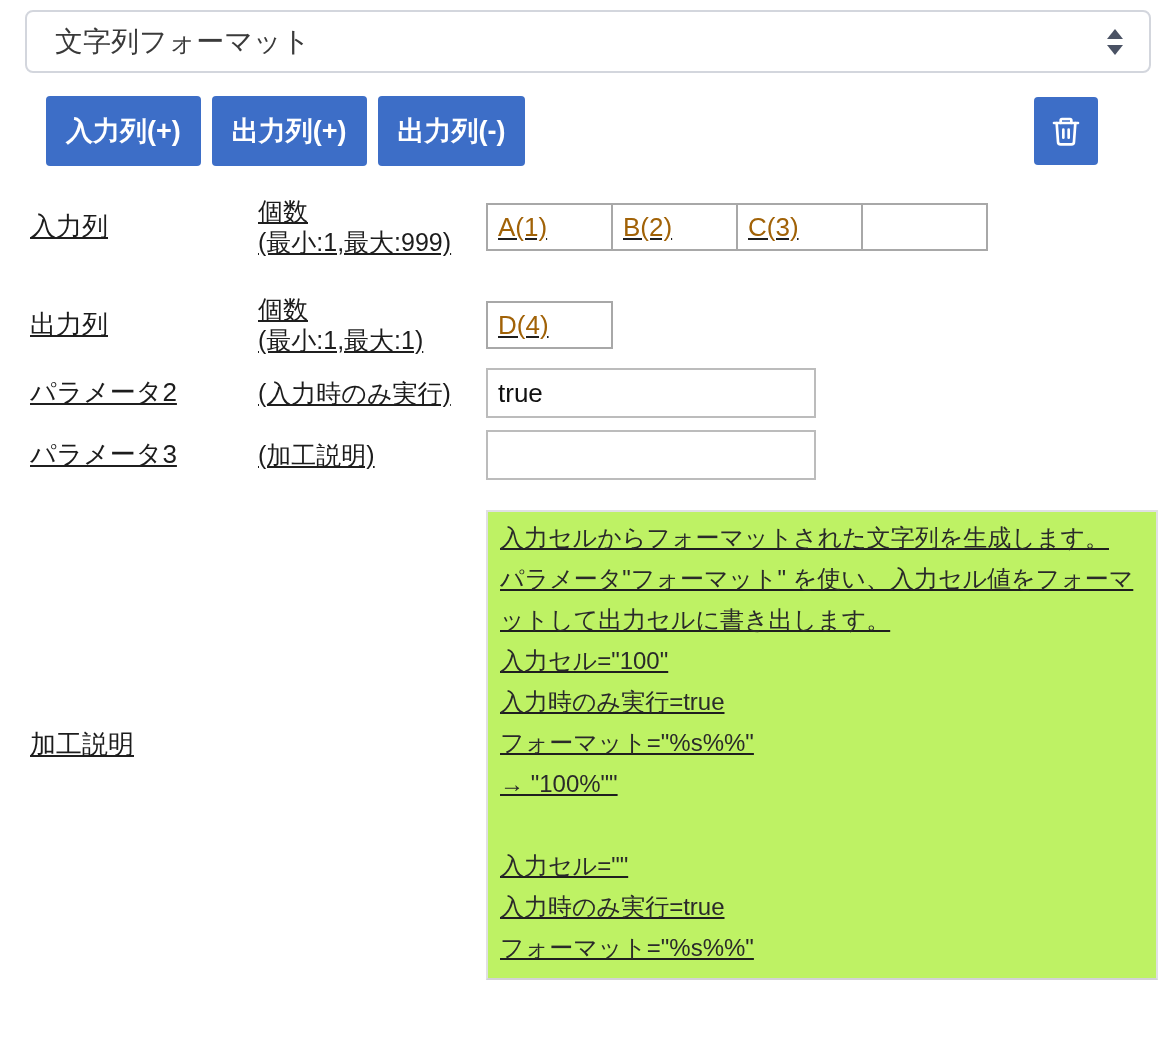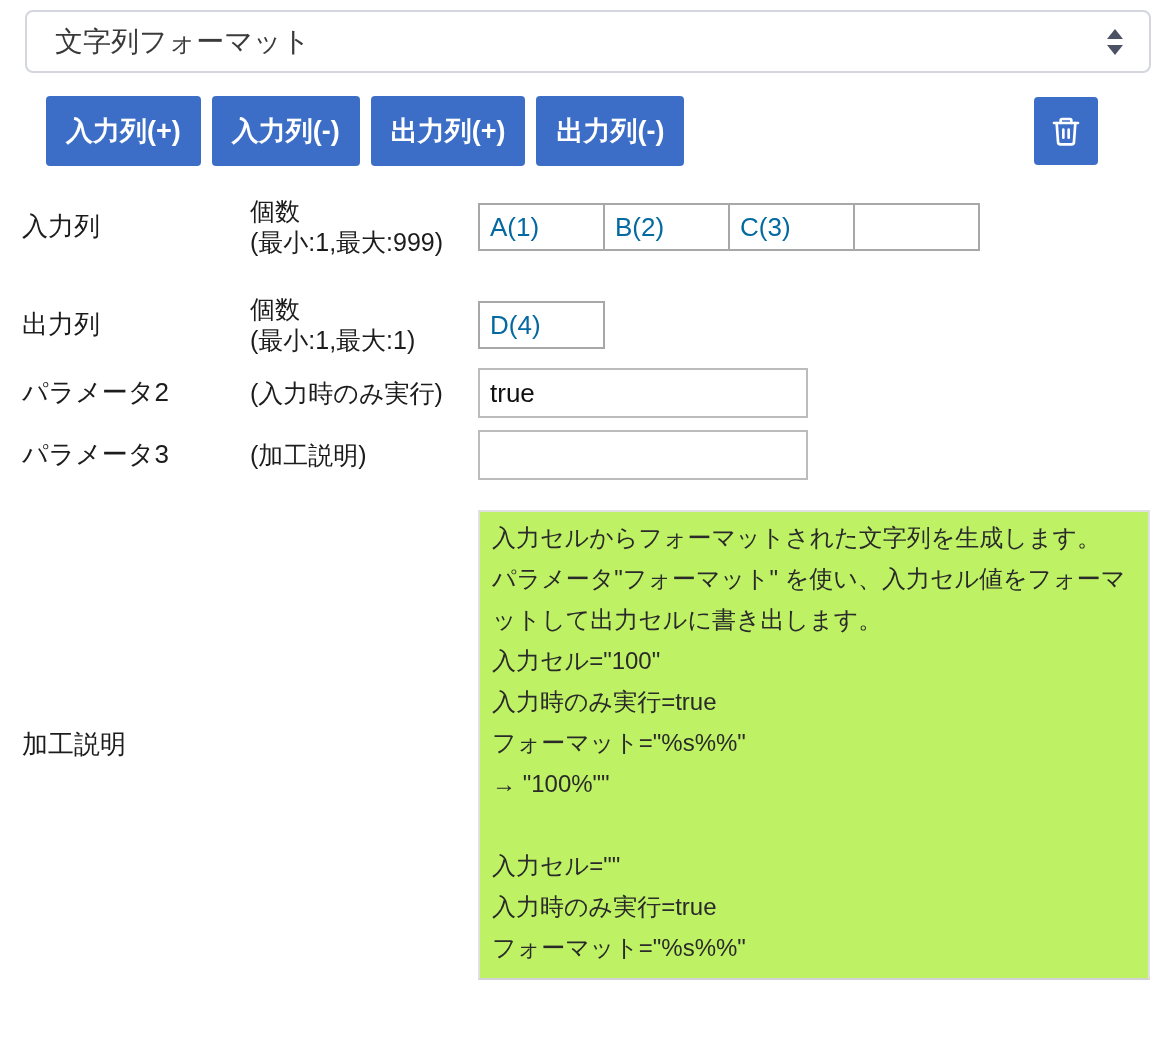--- a/index.html
+++ b/index.html
@@ -87,21 +87,21 @@
     margin-right: 72px;
     width: 64px;
     height: 68px;
     padding: 0;
     display: flex;
     align-items: center;
     justify-content: center;
   }
 
   
-  .form { padding-left: 22px; }
+  .form { padding-left: 30px; text-decoration: underline; }
   .row {
     display: grid;
     grid-template-columns: 228px 228px auto;
     align-items: center;
   }
   .row-inputs  { margin-top: 30px; }
   .row-outputs { margin-top: 36px; }
   .row-p1 { margin-top: 14px; }
   .row-p2 { margin-top: 12px; }
   .row-p3 { margin-top: 12px; }
@@ -123,21 +123,21 @@
 
   .cell-group { display: flex; }
   .cell {
     width: 127px;
     height: 48px;
     border: 2px solid #a8a8a8;
     background: #ffffff;
     font-family: inherit;
     font-size: 26px;
     font-weight: 500;
-    color: #0369a1;
+    color: #a16207;
     padding: 0 10px;
     outline: none;
   }
   .cell + .cell { margin-left: -2px; }
 
   .param-input {
     width: 330px;
     height: 50px;
     border: 2px solid #bcbcbc;
     background: #ffffff;
@@ -177,21 +177,20 @@
     <option>文字列フォーマット</option>
   </select>
   <span class="select-arrow">
     <span class="tri-up"></span>
     <span class="tri-down"></span>
   </span>
 </div>
 
 <div class="btn-row">
   <button class="btn">入力列(+)</button>
-  <button class="btn">入力列(-)</button>
   <button class="btn">出力列(+)</button>
   <button class="btn">出力列(-)</button>
   <button class="btn btn-trash">
     <span>
       <svg class="trash-svg" width="32" height="34" viewBox="0 0 24 24" fill="none" stroke="#ffffff" stroke-width="2" stroke-linecap="round" stroke-linejoin="round">
         <path d="M3 6h18"></path>
         <path d="M8 6V4a1 1 0 0 1 1-1h6a1 1 0 0 1 1 1v2"></path>
         <path d="M5 6l1 14a2 2 0 0 0 2 2h8a2 2 0 0 0 2-2l1-14"></path>
         <line x1="10" y1="11" x2="10" y2="17"></line>
         <line x1="14" y1="11" x2="14" y2="17"></line>

